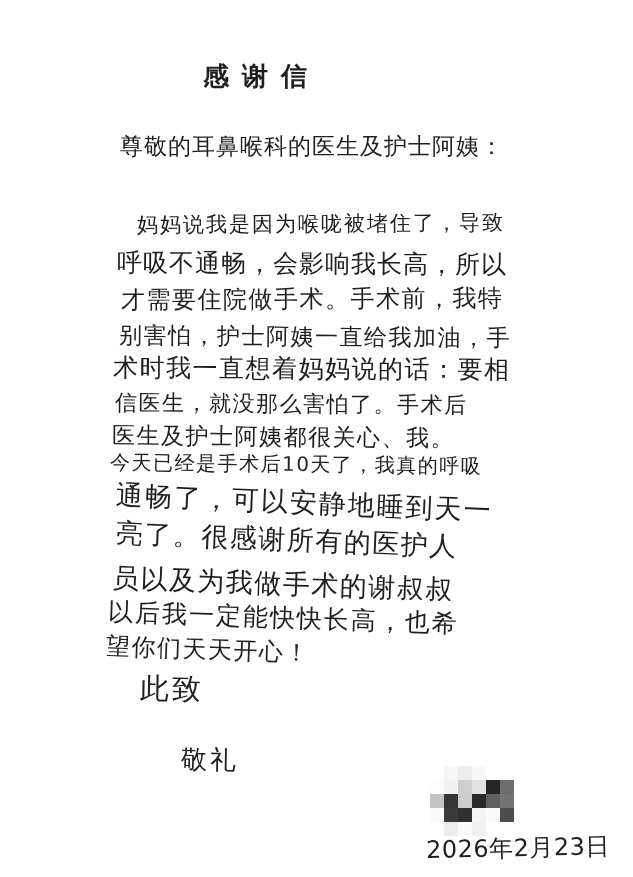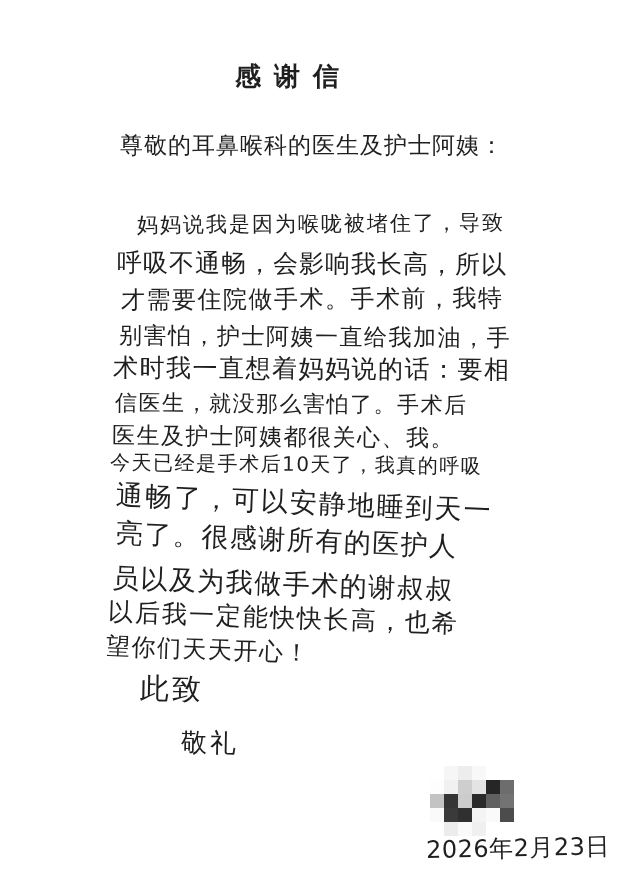--- a/index.html
+++ b/index.html
@@ -12,39 +12,39 @@
     font-family: "DejaVu Sans", sans-serif;
     color: var(--ink, #1f1f1f);
   }
   .line {
     position: absolute;
     white-space: nowrap;
     line-height: 1.15;
     transform-origin: left center;
     color: var(--ink, #1f1f1f);
   }
-  .title       { left: 203px; top:  62px; font-size: 26px; letter-spacing: 13px; font-weight: 600; margin-left: 32px; }
-  .l-salute    { left: 120px; top: 133px; font-size: 23px; letter-spacing: 1px; font-family: Liberation Serif, serif; }
+  .title       { left: 203px; top:  62px; font-size: 26px; letter-spacing: 13px; font-weight: 600; }
+  .l-salute    { left: 120px; top: 133px; font-size: 23px; letter-spacing: 1px; }
   .l-greet     { left: 170px; top: 169px; font-size: 23px; letter-spacing: 0.5px; }
   .l-greet .mosaic { display: inline-grid; vertical-align: -6px; margin: 0 2px; border-radius: 6px 2px 2px 6px; overflow: hidden; }
   .bl0  { left: 137px; top: 213px; font-size: 21px; letter-spacing: 2px;   transform: rotate(-0.4deg); }
   .bl1  { left: 117px; top: 249px; font-size: 25px; letter-spacing: 1px;   transform: rotate(0.3deg); }
   .bl2  { left: 121px; top: 287px; font-size: 24px; letter-spacing: 1.5px; transform: rotate(-0.3deg); }
   .bl3  { left: 119px; top: 322px; font-size: 23px; letter-spacing: 1.5px; transform: rotate(0.4deg); }
   .bl4  { left: 113px; top: 354px; font-size: 25px; letter-spacing: 1.5px; transform: rotate(0.3deg); }
   .bl5  { left: 115px; top: 390px; font-size: 22px; letter-spacing: 1.5px; transform: rotate(0.4deg); }
   .bl6  { left: 112px; top: 422px; font-size: 23px; letter-spacing: 1.5px; transform: rotate(0.5deg); }
   .bl7  { left: 110px; top: 451px; font-size: 20px; letter-spacing: 1.5px; transform: rotate(0.6deg); }
   .bl8  { left: 116px; top: 479px; font-size: 27px; letter-spacing: 2px;   transform: rotate(2.4deg); }
   .bl9  { left: 116px; top: 517px; font-size: 27px; letter-spacing: 1.5px; transform: rotate(2.3deg); }
   .bl10 { left: 112px; top: 562px; font-size: 27px; letter-spacing: 1.5px; transform: rotate(2deg); }
   .bl11 { left: 108px; top: 598px; font-size: 25px; letter-spacing: 2px;   transform: rotate(2deg); }
   .bl12 { left: 106px; top: 633px; font-size: 24px; letter-spacing: 1.5px; transform: rotate(2deg); }
   .l-cizhi   { left: 140px; top: 672px; font-size: 29px; letter-spacing: 3px; transform: rotate(1deg); }
-  .l-jingli  { left: 181px; top: 728px; font-size: 26px; letter-spacing: 3px; transform: rotate(1deg); }
+  .l-jingli  { left: 181px; top: 745px; font-size: 26px; letter-spacing: 3px; transform: rotate(1deg); }
   .l-date    { left: 426px; top: 837px; font-size: 24px; letter-spacing: 0.5px; transform: rotate(-1.2deg); }
   .sig-mosaic {
     position: absolute; left: 430px; top: 766px;
     display: grid; border-radius: 10px; overflow: hidden;
   }
 </style>
 </head>
 <body>
 
 <div class="page">

